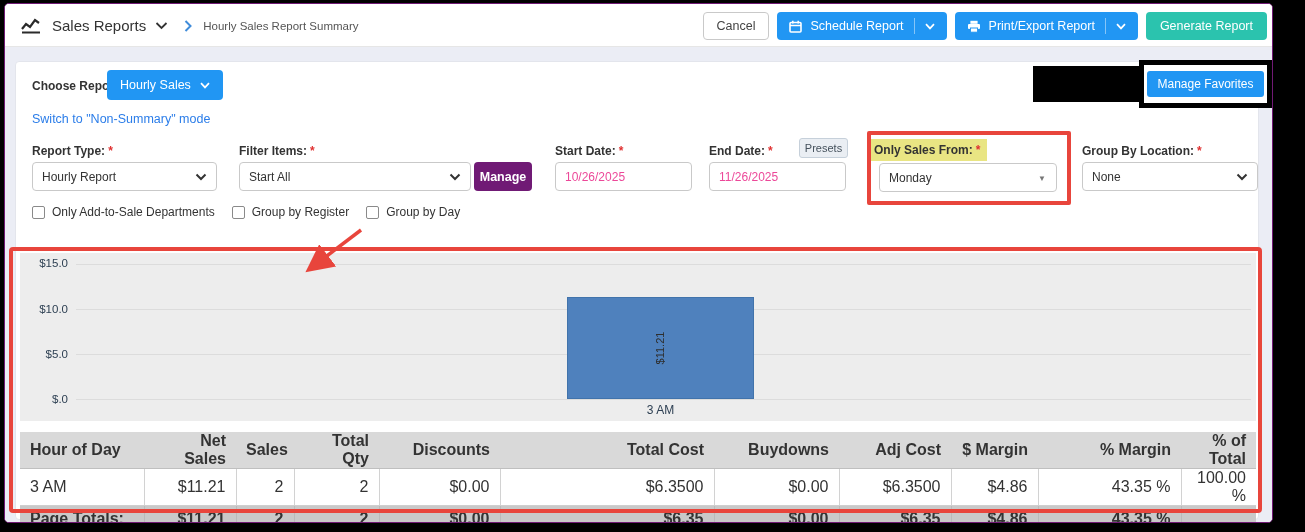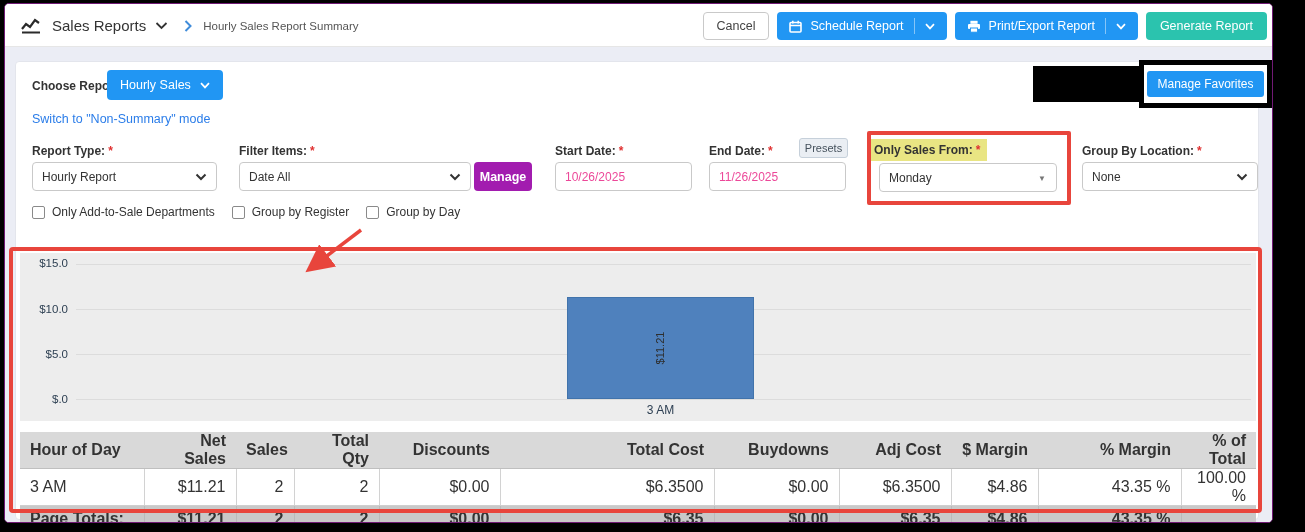--- a/index.html
+++ b/index.html
@@ -36,21 +36,21 @@
   .switch-link { position:absolute; left:16px; top:50px; font-size:12.5px; color:#2b7de9; cursor:pointer; }
 
   .f-label { position:absolute; top:82px; font-size:12px; font-weight:bold; color:#333; white-space:nowrap; }
   .req { color:#e03131; margin-left:3px; }
   .sel, .inp { position:absolute; top:100px; height:29px; background:#fff; border:1px solid #c9c9c9;
                border-radius:4px; font-size:12px; color:#333; display:flex; align-items:center;
                padding:0 9px; cursor:pointer; }
   .sel .chev { position:absolute; right:9px; display:flex; }
   .inp input { border:none; outline:none; width:100%; font-size:12px; color:#ec4899;
                font-family:"Liberation Sans", sans-serif; background:transparent; }
-  .manage-btn { position:absolute; left:458px; top:100px; width:58px; height:29px; background:#a21caf;
+  .manage-btn { position:absolute; left:458px; top:100px; width:58px; height:29px; background:#701a75;
                 color:#fff; font-size:12.5px; font-weight:bold; border-radius:4px; display:flex;
                 align-items:center; justify-content:center; cursor:pointer; }
   .presets-btn { position:absolute; left:783px; top:76px; width:49px; height:20px; background:#eaeef3;
                  border:1px solid #c6d0da; border-radius:3px; font-size:11px; color:#45515c;
                  display:flex; align-items:center; justify-content:center; cursor:pointer; }
   .osf-highlight { position:absolute; left:851px; top:77px; height:22px; padding:0 7px;
                    background:#e9e583; display:flex; align-items:center; font-size:12px;
                    font-weight:bold; color:#333; }
   .tri-down { font-size:8px; color:#777; position:absolute; right:10px; top:10px; }
 
@@ -186,21 +186,21 @@
 
     <div class="sel" style="left:16px; width:185px;">
       <span>Hourly Report</span>
       <span class="chev">
         <svg width="12" height="8" viewBox="0 0 12 8">
             <path d="M1.5 1.5 L6 6 L10.5 1.5" fill="none" stroke="#333" stroke-width="2"></path>
           </svg>
       </span>
     </div>
     <div class="sel" style="left:223px; width:232px;">
-      <span>Date All</span>
+      <span>Start All</span>
       <span class="chev">
         <svg width="12" height="8" viewBox="0 0 12 8">
             <path d="M1.5 1.5 L6 6 L10.5 1.5" fill="none" stroke="#333" stroke-width="2"></path>
           </svg>
       </span>
     </div>
     <div class="manage-btn">
       <span>Manage</span>
     </div>
     <div class="inp" style="left:539px; width:137px;">

